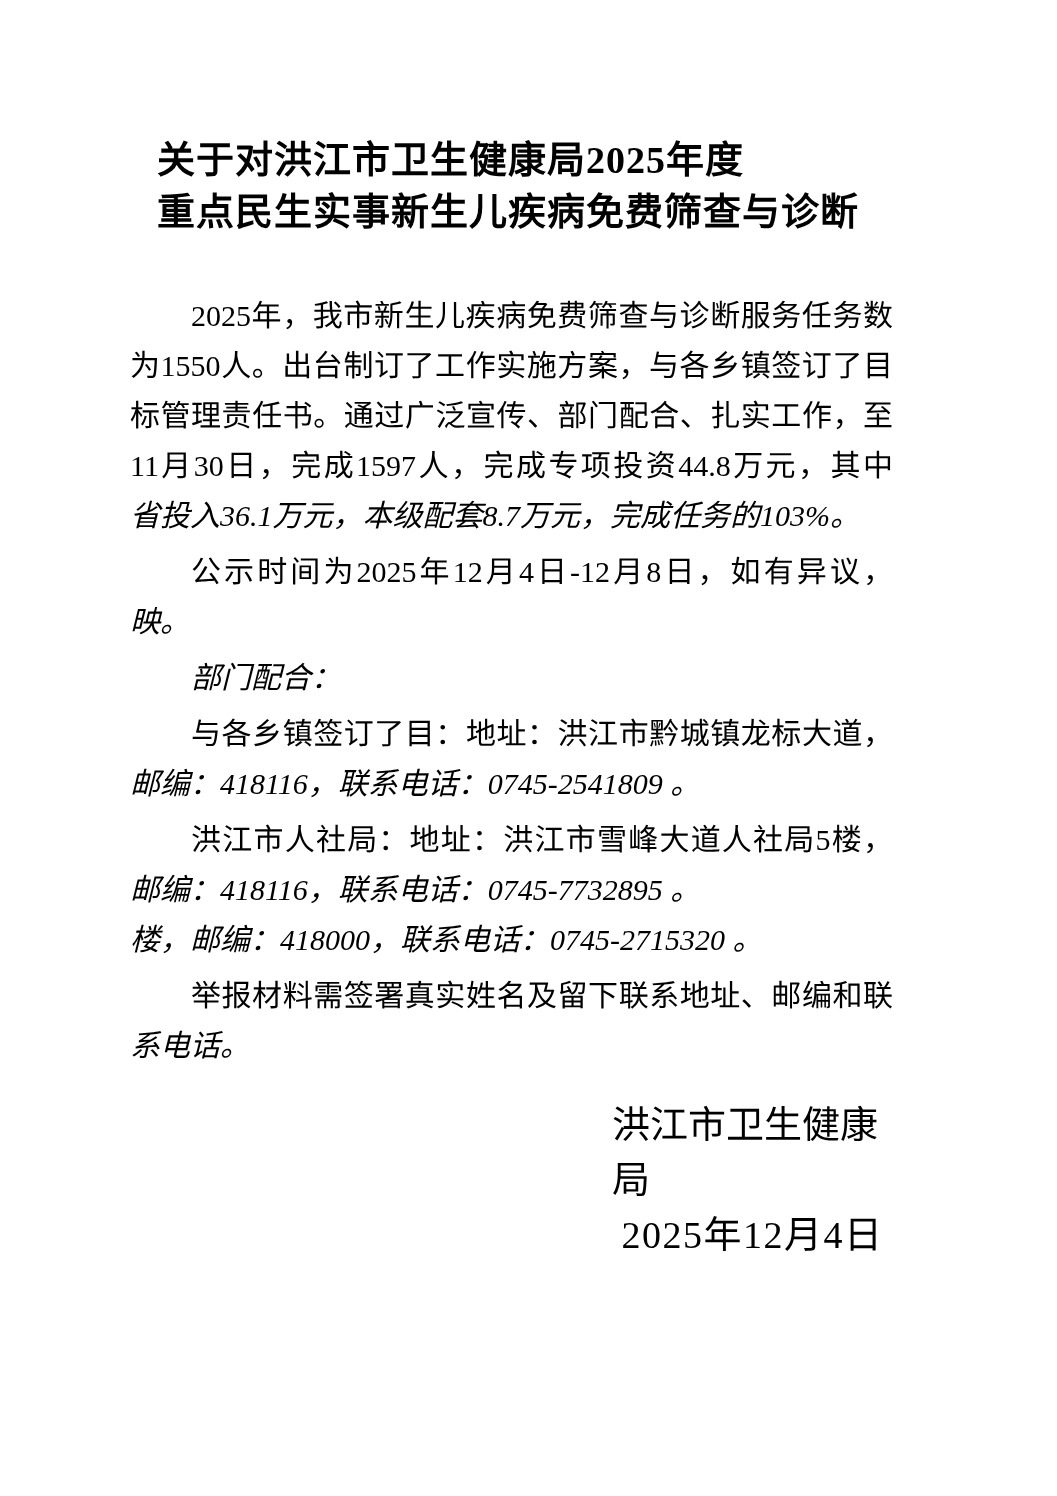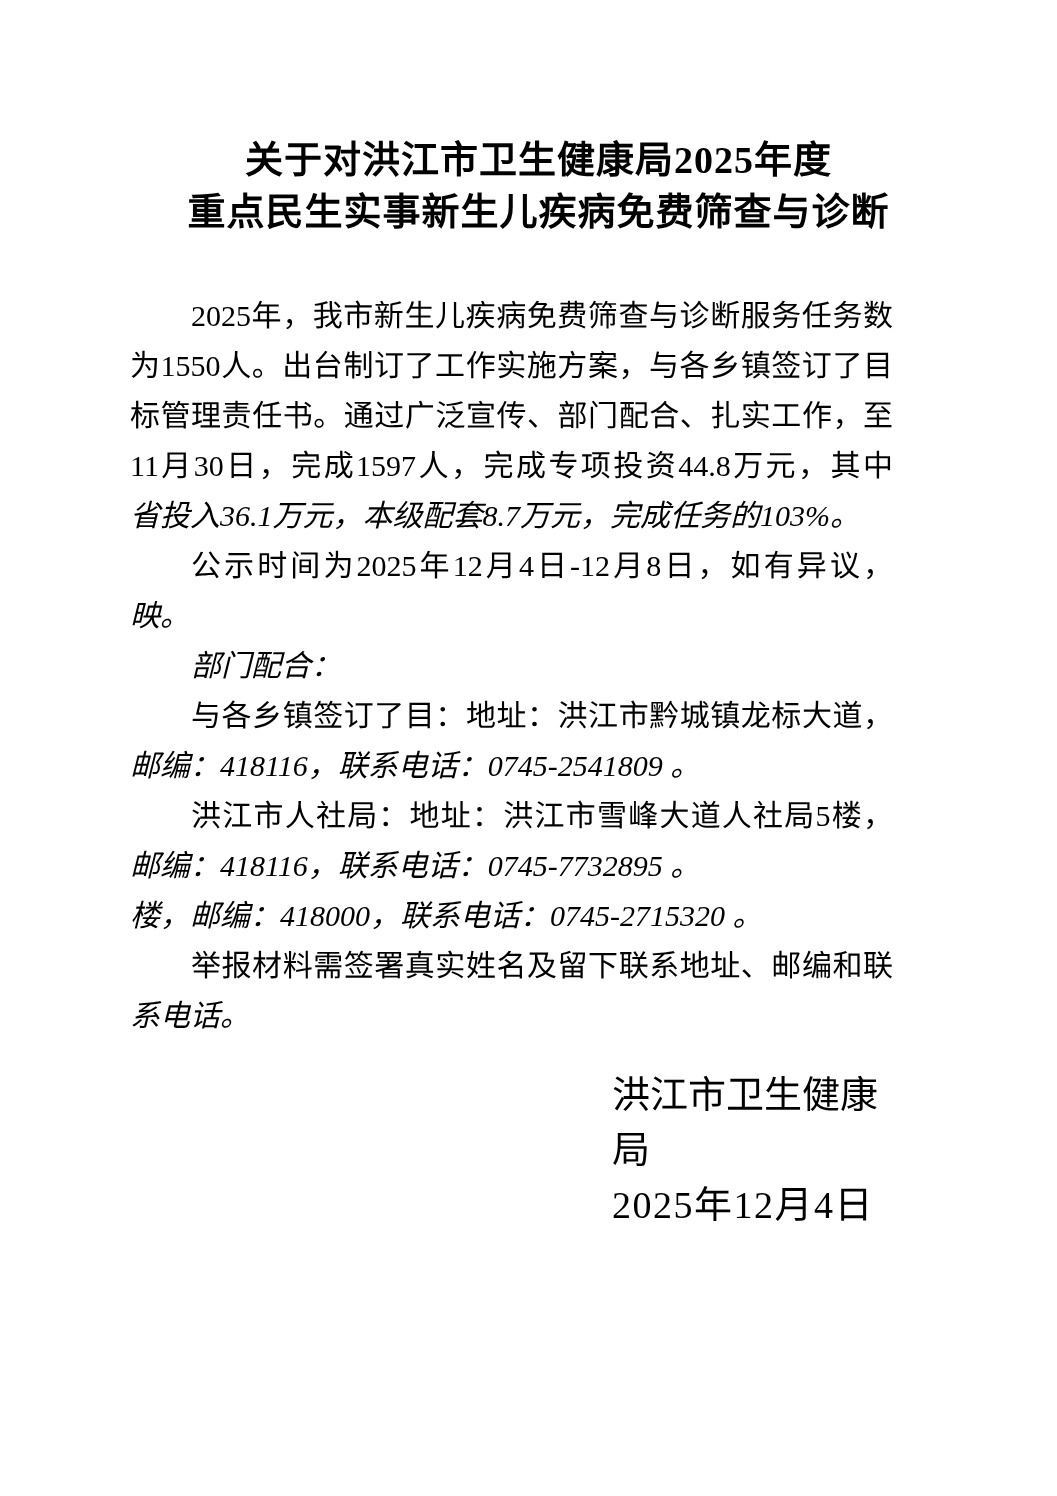--- a/index.html
+++ b/index.html
@@ -15,41 +15,40 @@
     box-sizing: border-box;
     width: 1057px;
     height: 1496px;
     padding: 134px 164px 0 130px;
     background: #ffffff;
   }
   .title {
     font-size: 38px;
     font-weight: bold;
     line-height: 52px;
-    text-align: center;
     position: relative;
     left: 27px;
     letter-spacing: 1px;
   }
   .body { margin-top: 53px; }
   .line {
     font-size: 30px;
     line-height: 50px;
     text-align: justify;
     text-align-last: justify;
   }
-  .line.first { text-indent: 61px; }
+  .line.first { text-indent: 61px; margin-top: 6px; }
   .line.end { text-align-last: left; font-style: italic; }
   .signature {
     margin-top: 27px;
     margin-left: 482px;
     font-size: 38px;
     line-height: 55px;
   }
-  .signature .date { letter-spacing: 1.5px; }
+  .signature .date { letter-spacing: 1.5px; text-align: center; }
 </style>
 </head>
 <body>
 
 <div class="page">
 
   <div class="title">
     <div>关于对洪江市卫生健康局2025年度</div>
     <div>重点民生实事新生儿疾病免费筛查与诊断</div>
   </div>

